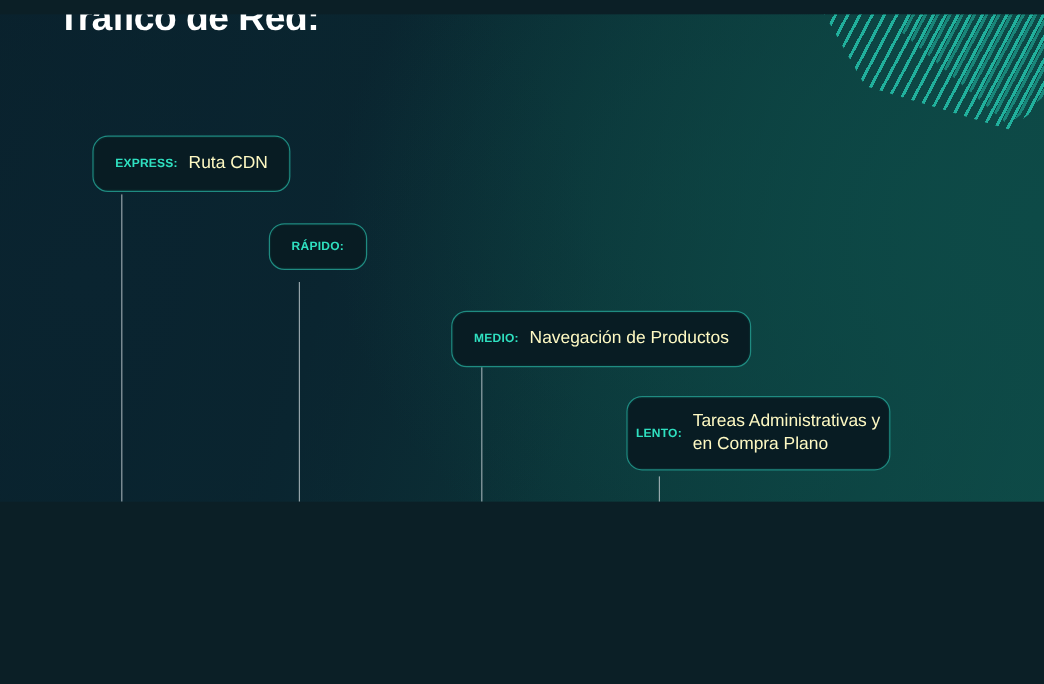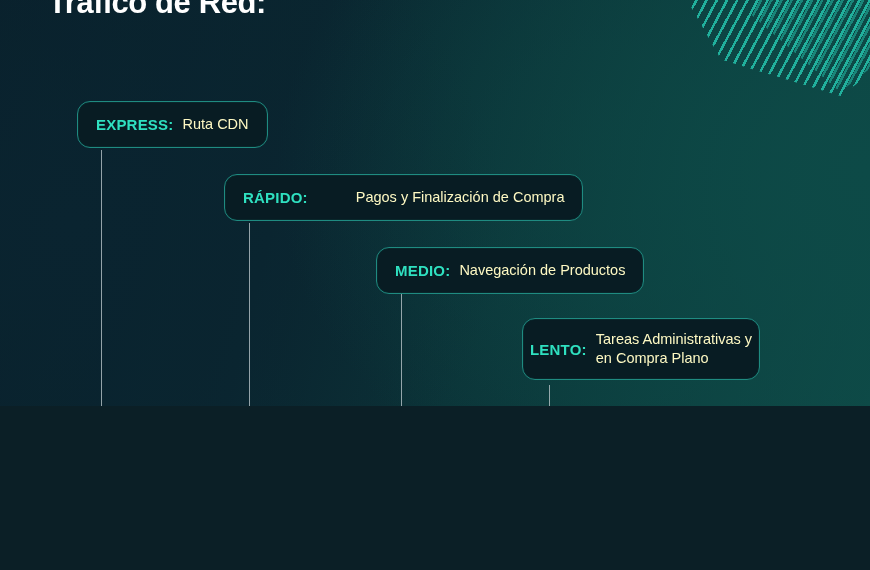--- a/index.html
+++ b/index.html
@@ -12,20 +12,21 @@
 
   
   #poster {
     position:absolute; inset:0;
     width:870px; height:406px;
     overflow:hidden;
     background:
       radial-gradient(ellipse 900px 620px at 100% 42%, #0d4a47 0%, rgba(13,74,71,0.55) 30%, rgba(10,42,45,0.0) 66%),
       radial-gradient(ellipse 620px 520px at 8% 55%, #0a2430 0%, rgba(10,36,48,0.0) 70%),
       linear-gradient(105deg, #09202b 0%, #0a2630 34%, #0c3a3c 68%, #0e4a47 100%);
+    margin-top: 12px;
   }
 
   
   .stripes {
     position:absolute;
     top:-34px; right:-12px;
     width:230px; height:130px;
     background:repeating-linear-gradient(
         118deg,
         #23b9a4 0px, #23b9a4 2.5px,
@@ -75,21 +76,21 @@
     padding:13px 18px;
     border:1px solid #1f8b81;
     border-radius:13px;
     background:#081c23;
     box-shadow:0 0 0 1px rgba(20,120,110,0.12) inset;
     z-index:5;
     white-space:nowrap;
   }
   .chip .tag {
     color:#2fe0c0;
-    font-size:15px;
+    font-size:10px;
     font-weight:bold;
     letter-spacing:.2px;
   }
   .chip .desc {
     color:#fef9c3;
     font-size:14.5px;
     font-weight:normal;
     line-height:19px;
   }
   .chip .desc .l2 { display:block; }
@@ -192,21 +193,20 @@
   <div class="connector" style="left:401px; top:294px; height:197px;"></div>
   <div class="connector" style="left:549px; top:385px; height:58px;"></div>
 
   <div class="chip" style="left:77px; top:101px;">
     <span class="tag">EXPRESS:</span>
     <span class="desc">Ruta CDN</span>
   </div>
 
   <div class="chip" style="left:224px; top:174px;gap:48px;">
     <span class="tag">RÁPIDO:</span>
-    <span class="desc">Pagos y Finalización de Compra</span>
   </div>
 
   <div class="chip" style="left:376px; top:247px;">
     <span class="tag">MEDIO:</span>
     <span class="desc">Navegación de Productos</span>
   </div>
 
   <div class="chip two-line" style="left:522px; top:318px;">
     <span class="tag">LENTO:</span>
     <span class="desc">

